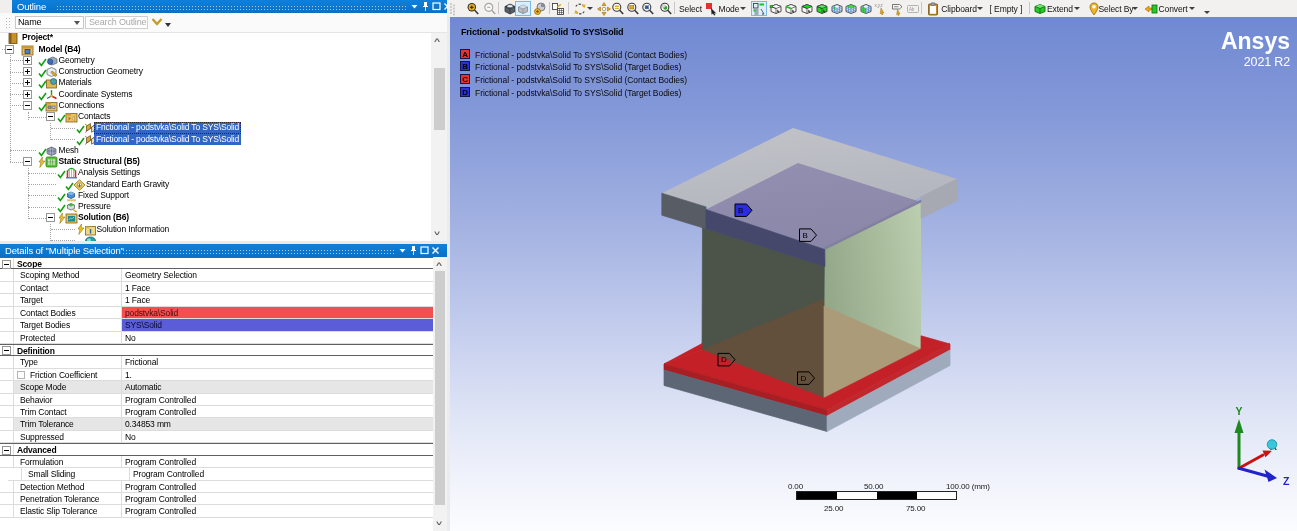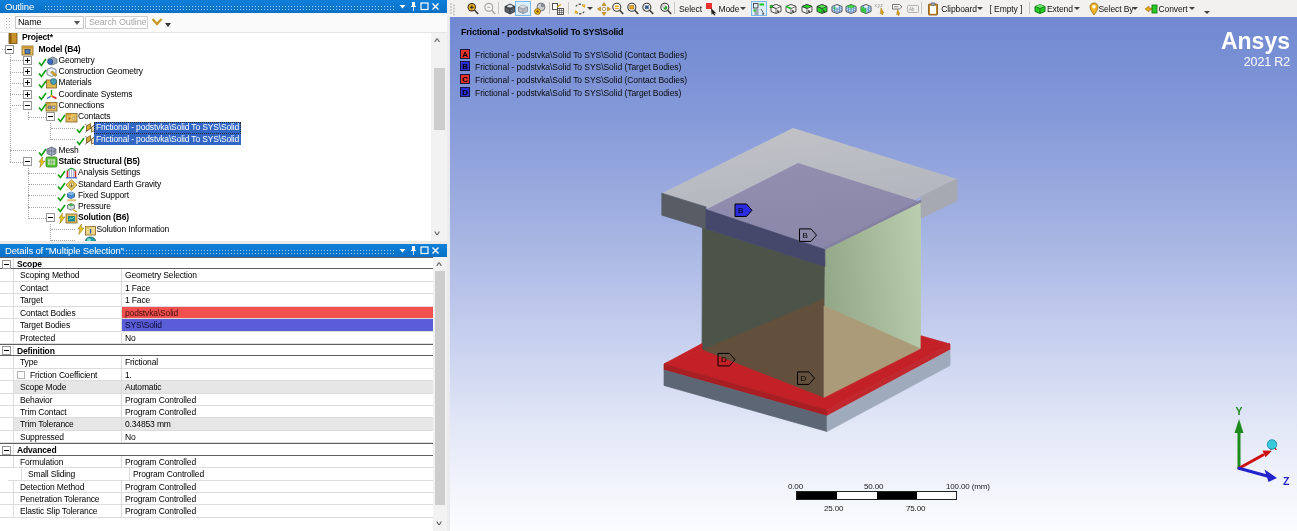--- a/index.html
+++ b/index.html
@@ -86,21 +86,21 @@
 
 #ruler { position:absolute; left:0; top:0; width:850px; height:514px; pointer-events:none; }
 .rl { position:absolute; font-size:8px; color:#1a1a1a; white-space:nowrap; }
 #ruler-bar { position:absolute; left:349px; top:474px; width:161px; height:9px; border:1px solid #222; background:#fff; }
 .rseg { position:absolute; top:0; height:7px; background:#000; }
 </style>
 </head>
 <body>
 <div id="root">
 
-<div class="panel-titlebar" style="top:0;">
+<div class="panel-titlebar" style="top:0;margin-left:12px;">
   <span class="tb-text">Outline</span>
   <span class="tb-dots" style="left:44px; right:52px;"></span>
   <span class="tb-icons">
     <svg class="tb-ic" viewBox="0 0 9 9">
           <path d="M1.5 3 L4.5 6.5 L7.5 3 Z" fill="#fff"></path>
         </svg>
     <svg class="tb-ic" viewBox="0 0 9 9">
           <path d="M3 0 h3 v4 h-3 Z M2 4 h5 v1 h-5 Z M4.2 5 h0.8 v4 h-0.8 Z" fill="#fff"></path>
         </svg>
     <svg class="tb-ic" viewBox="0 0 9 9">
@@ -281,21 +281,21 @@
             <path d="M2.5 4 C5 0.5 8 0.5 10.5 4" fill="none" stroke="#28a028" stroke-width="1.2"></path>
             <path d="M1 10.8 L12 10.8" stroke="#3858c0" stroke-width="1.2"></path>
             <path d="M4.5 3 L4.5 10.5 M6.5 2.2 L6.5 10.5 M8.5 3 L8.5 10.5" stroke="#8890d0" stroke-width="0.7"></path>
           </svg></span>
         <span class="tcheck" style="left:57px; top:3px; position:absolute;"><svg width="9" height="9" viewBox="0 0 9 9">
             <path d="M1 4.5 L3.4 7.5 L8 1" fill="none" stroke="#12a012" stroke-width="1.6"></path>
           </svg></span>
         <span class="tlabel " style="left:78px;">Analysis Settings</span>
       </div>
       <span class="conn" style="left:27.5px; top:151.15px; width:28px;"></span>
-      <div class="trow" style="top:145.65px; left:0; width:431px;">
+      <div class="trow" style="top:145.65px; left:8px; width:431px;">
         <span class="ticon" style="left:64.5px; top:0;"><svg width="13" height="12" viewBox="0 0 13 12">
             <path d="M6.5 0.8 L12 6 L6.5 11.2 L1 6 Z" fill="#f0d060" stroke="#907010" stroke-width="0.8"></path>
             <circle cx="6.5" cy="6" r="2.2" fill="#fff8e0" stroke="#907010" stroke-width="0.6"></circle>
             <path d="M6.5 4.5 L6.5 7.5 M5.4 6.4 L6.5 7.7 L7.6 6.4" stroke="#604808" stroke-width="0.8" fill="none"></path>
           </svg></span>
         <span class="tcheck" style="left:57px; top:3px; position:absolute;"><svg width="9" height="9" viewBox="0 0 9 9">
             <path d="M1 4.5 L3.4 7.5 L8 1" fill="none" stroke="#12a012" stroke-width="1.6"></path>
           </svg></span>
         <span class="tlabel " style="left:78px;">Standard Earth Gravity</span>
       </div>

